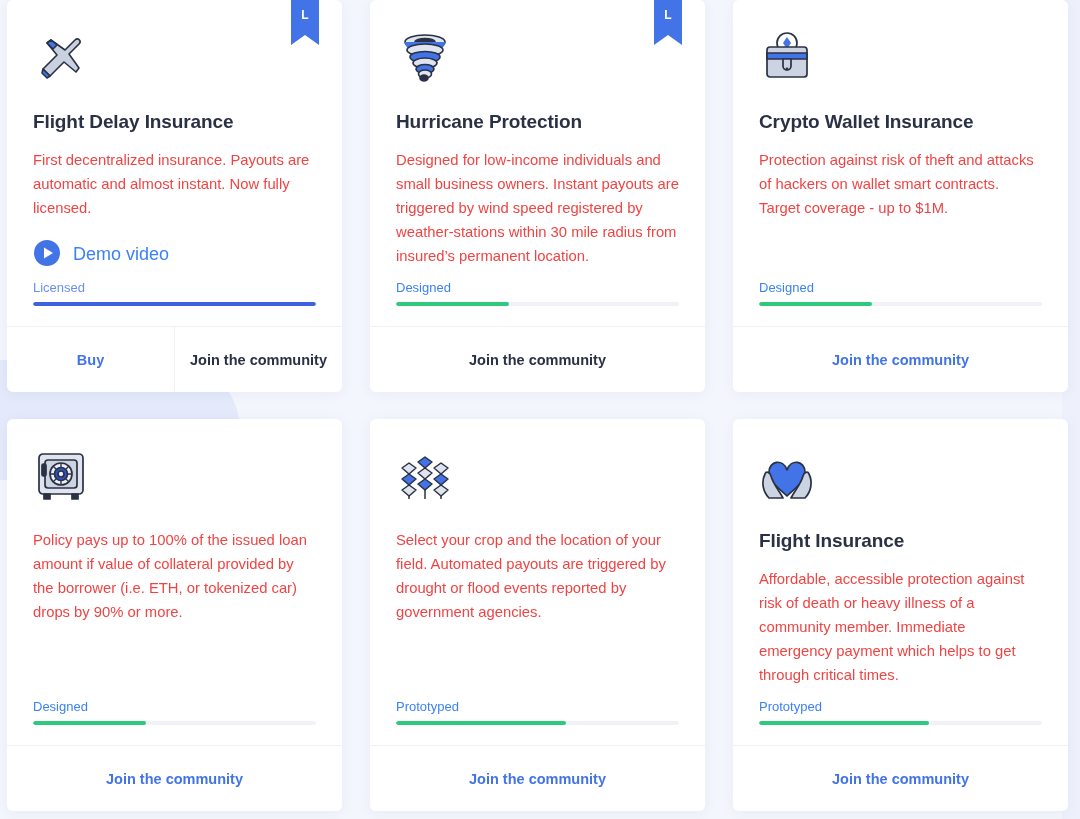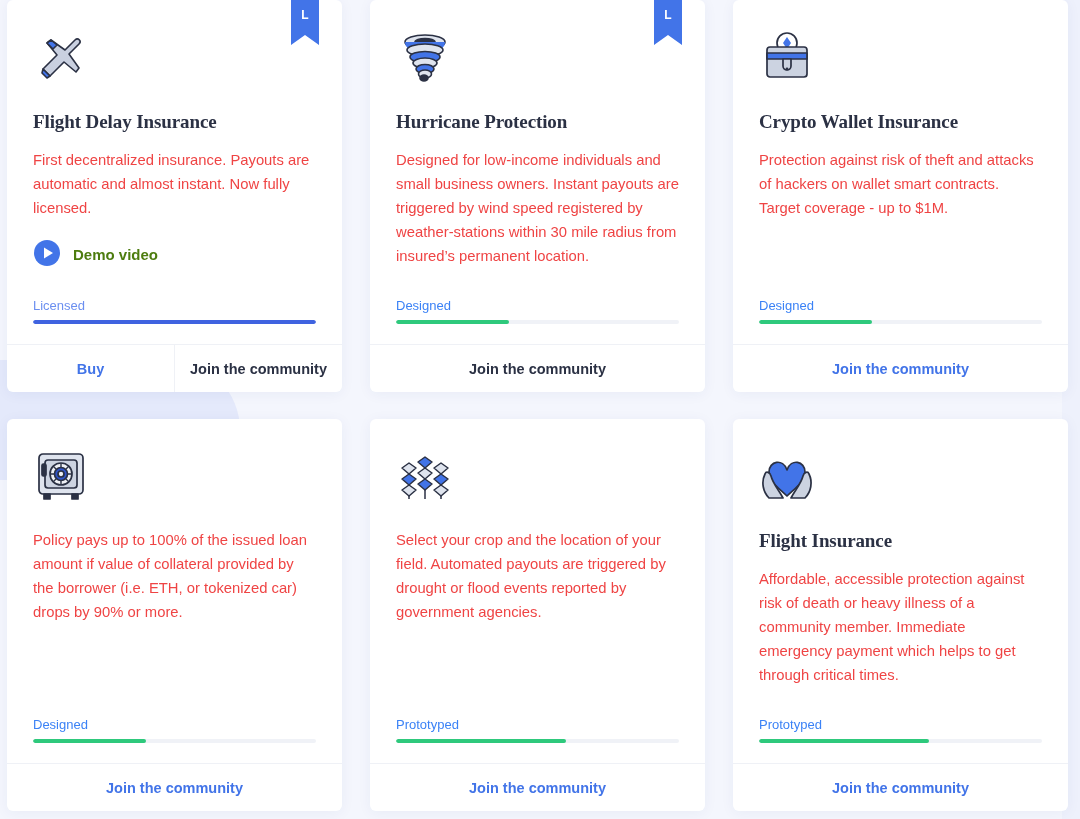--- a/index.html
+++ b/index.html
@@ -80,37 +80,36 @@
     margin-bottom: 22px;
   }
   .icon-wrap svg { display: block; }
   .card-title {
     font-size: 19px;
     font-weight: bold;
     color: #2b3144;
     line-height: 1.3;
     letter-spacing: -0.1px;
     margin-bottom: 14px;
-    font-family: Liberation Serif, serif;
   }
   .card-desc {
     font-size: 14.8px;
     color: #ef4444;
     line-height: 1.62;
   }
   .demo-row {
     display: flex;
     align-items: center;
     gap: 12px;
     margin-top: 18px;
   }
   .demo-label {
-    font-size: 15px;
-    font-weight: bold;
-    color: #4d7c0f;
+    font-size: 18px;
+    font-weight: normal;
+    color: #3b82f6;
   }
   .progress-block {
     margin-top: auto;
     padding-bottom: 20px;
   }
   .progress-label {
     font-size: 13px;
     margin-bottom: 7px;
   }
   .progress-label.blue { color: #6b8ff0; }
@@ -123,21 +122,21 @@
   }
   .progress-fill {
     height: 100%;
     border-radius: 2px;
   }
   .progress-fill.blue { background: #3f63e0; }
   .progress-fill.green { background: #2ec97c; }
   .card-footer {
     display: flex;
     border-top: 1px solid #eff1f6;
-    height: 48px;
+    height: 66px;
   }
   .footer-btn {
     flex: 1 1 0;
     display: flex;
     align-items: center;
     justify-content: center;
     font-size: 14.5px;
     font-weight: bold;
     cursor: pointer;
     text-align: center;

